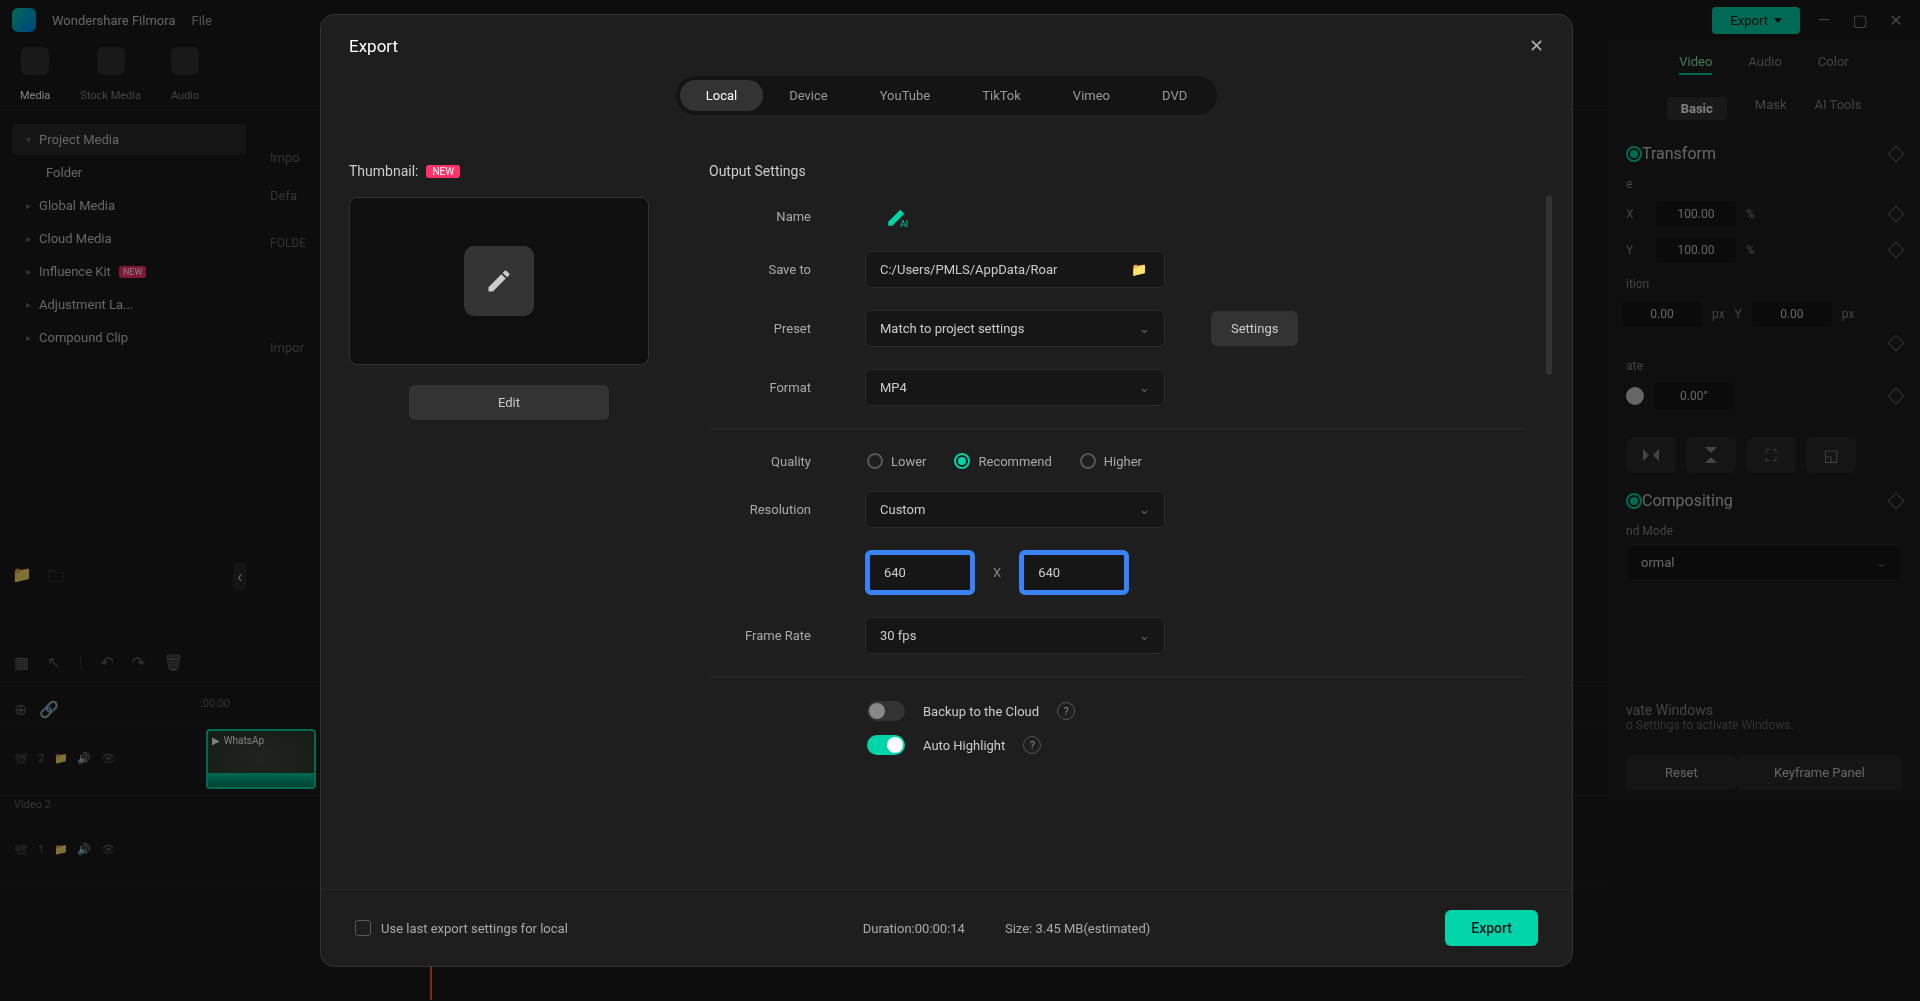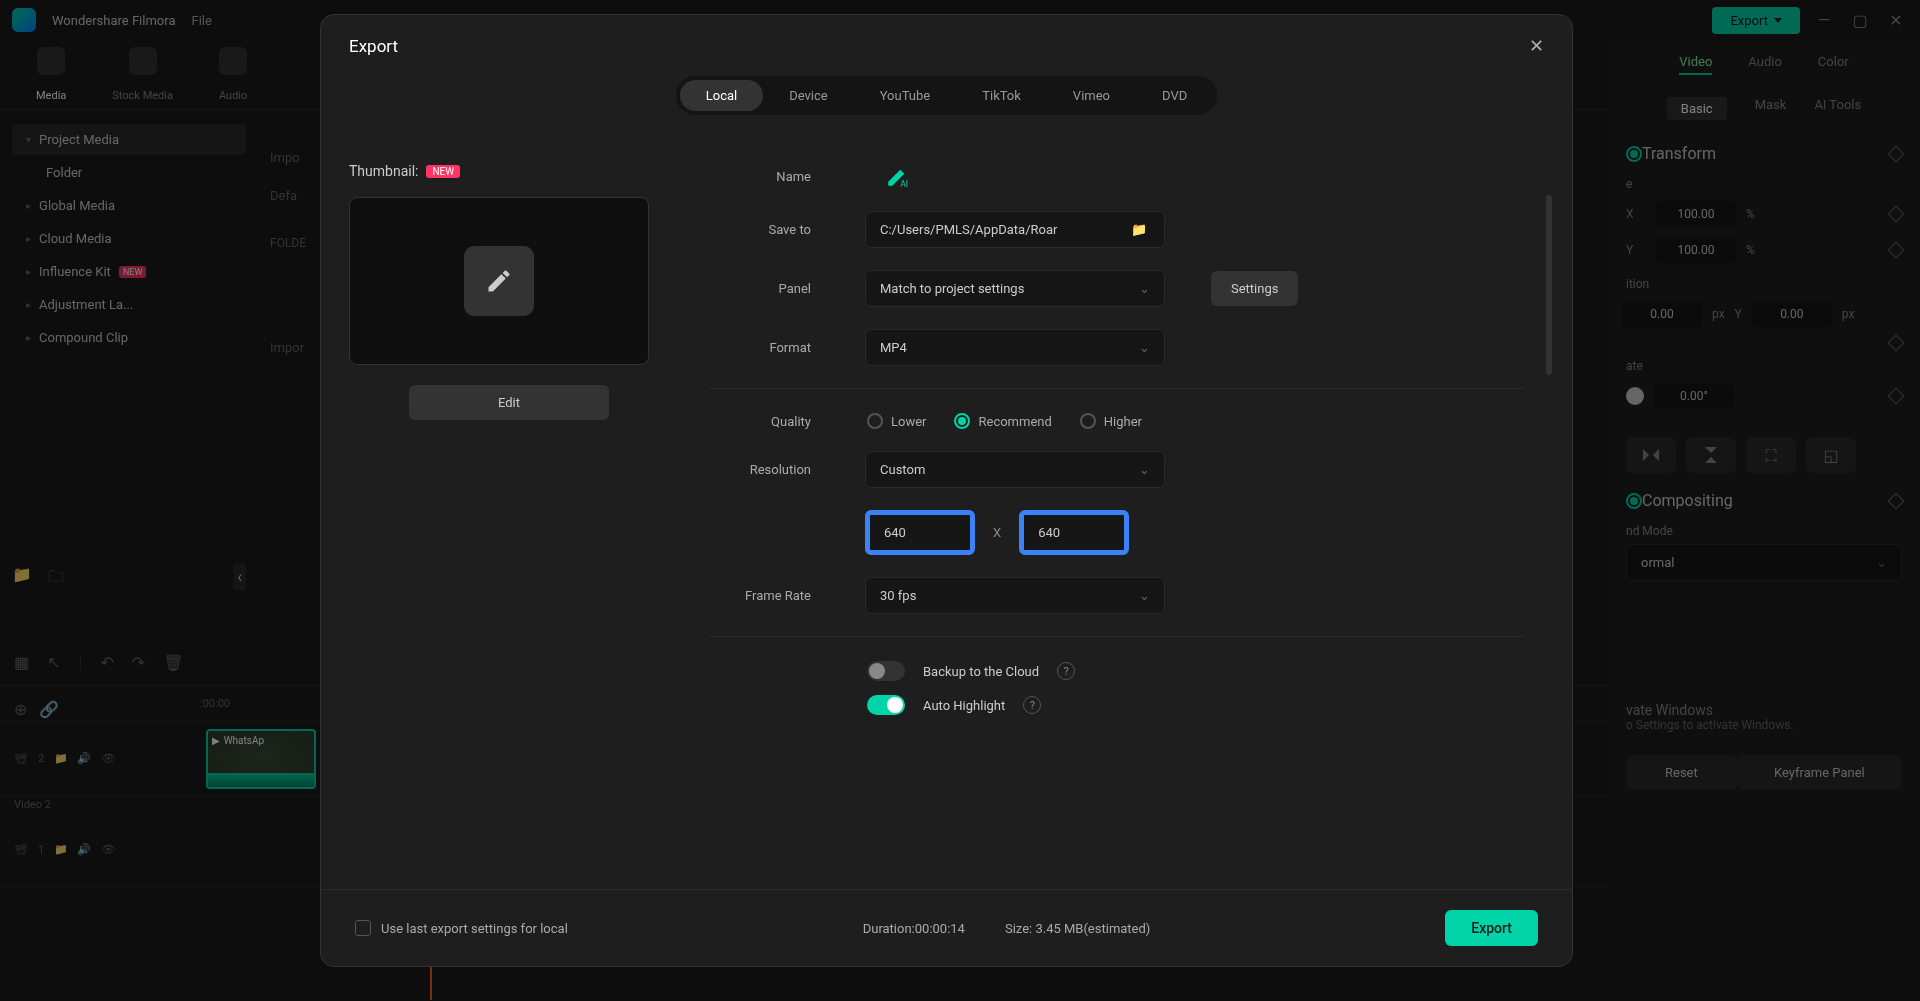--- a/index.html
+++ b/index.html
@@ -10,30 +10,30 @@
 .logo { width:24px; height:24px; border-radius:6px; background:linear-gradient(135deg,#00d4a8,#0088ff); }
 .app-title { color:#ccc; font-size:13px; }
 .menu-item { color:#aaa; font-size:13px; }
 .titlebar-right { margin-left:auto; display:flex; align-items:center; gap:12px; }
 .export-btn-top { background:#00d4a8; color:#1a1a1a; padding:6px 18px; border-radius:4px; font-size:13px; display:flex; align-items:center; gap:6px; }
 .chevron-down { width:0; height:0; border-left:4px solid transparent; border-right:4px solid transparent; border-top:5px solid #1a1a1a; }
 .win-btn { width:24px; height:24px; display:flex; align-items:center; justify-content:center; color:#888; }
 
 
 .toolbar { height:70px; background:#1a1a1a; display:flex; align-items:center; padding:0 20px; gap:30px; border-bottom:1px solid #2a2a2a; }
-.tool-tab { display:flex; flex-direction:column; align-items:center; gap:14px; color:#888; font-size:11px;margin-left:16px; }
+.tool-tab { display:flex; flex-direction:column; align-items:center; gap:14px; color:#888; font-size:11px; }
 .tool-tab.active { color:#fff; }
 .tool-icon { width:28px; height:28px; border-radius:6px; background:#333; }
 
 
 .right-panel { position:absolute; right:0; top:40px; width:312px; height:760px; background:#1e1e1e; padding:0; }
 .rp-tabs { display:flex; justify-content:center; gap:36px; padding:14px 0; font-size:13px; color:#888; }
 .rp-tabs .active { color:#86efac; border-bottom:2px solid #00d4a8; padding-bottom:4px; }
 .rp-subtabs { display:flex; justify-content:center; gap:28px; padding:8px 0 16px; font-size:13px; color:#888; }
-.rp-subtabs .active { color:#fff; background:#333; padding:4px 14px; border-radius:4px; }
+.rp-subtabs .active { color:#fff; background:#333; padding:4px 14px; border-radius:4px;font-weight:bold; }
 .rp-section { padding:8px 18px; }
 .rp-head { display:flex; align-items:center; margin-bottom:14px; }
 .radio-on { width:16px; height:16px; border-radius:50%; border:2px solid #00d4a8; position:relative; }
 .radio-on::after { content:""; position:absolute; inset:2px; border-radius:50%; background:#00d4a8; }
 .diamond { width:12px; height:12px; border:1px solid #666; transform:rotate(45deg); margin-left:auto; }
 .rp-row { display:flex; align-items:center; gap:10px; margin:10px 0; font-size:12px; color:#888; }
 .rp-label { width:20px; }
 .rp-input { background:#161616; border:none; color:#ccc; padding:6px 10px; width:80px; border-radius:4px; font-size:12px; text-align:center; }
 .rp-unit { width:30px; }
 .rp-actions { display:flex; gap:10px; padding:10px 18px; }
@@ -337,41 +337,42 @@
       <div class="thumb-box">
         <div class="thumb-center">
           <svg width="28" height="28" viewBox="0 0 24 24">
               <path d="M3 17.25V21h3.75L17.81 9.94l-3.75-3.75L3 17.25zM20.71 7.04a1 1 0 0 0 0-1.41l-2.34-2.34a1 1 0 0 0-1.41 0l-1.83 1.83 3.75 3.75 1.83-1.83z" fill="#ccc"></path>
             </svg>
         </div>
       </div>
       <div class="edit-btn">Edit</div>
     </div>
     <div class="mb-right">
+      <div class="section-title">Output Settings</div>
 
       <div class="form-row">
         <div class="form-label">Name</div>
         <span class="ai-icon">
           <svg width="26" height="26" viewBox="0 0 24 24">
               <path d="M3 17.25V21h3.75L17.81 9.94l-3.75-3.75L3 17.25z" fill="#00d4a8"></path>
               <text x="14" y="22" font-size="8" fill="#00d4a8">AI</text>
             </svg>
         </span>
       </div>
 
       <div class="form-row">
         <div class="form-label">Save to</div>
         <div class="path-row" style="flex:0 0 300px;position:relative">
           <input class="form-input" style="width: 100%;" value="C:/Users/PMLS/AppData/Roar">
           <span class="folder-icon">📁</span>
         </div>
       </div>
 
       <div class="form-row">
-        <div class="form-label">Panel</div>
+        <div class="form-label">Preset</div>
         <div class="form-select">
           <span>Match to project settings</span>
           <span class="sel-chevron">⌄</span>
         </div>
         <div class="settings-btn">Settings</div>
       </div>
 
       <div class="form-row">
         <div class="form-label">Format</div>
         <div class="form-select">

